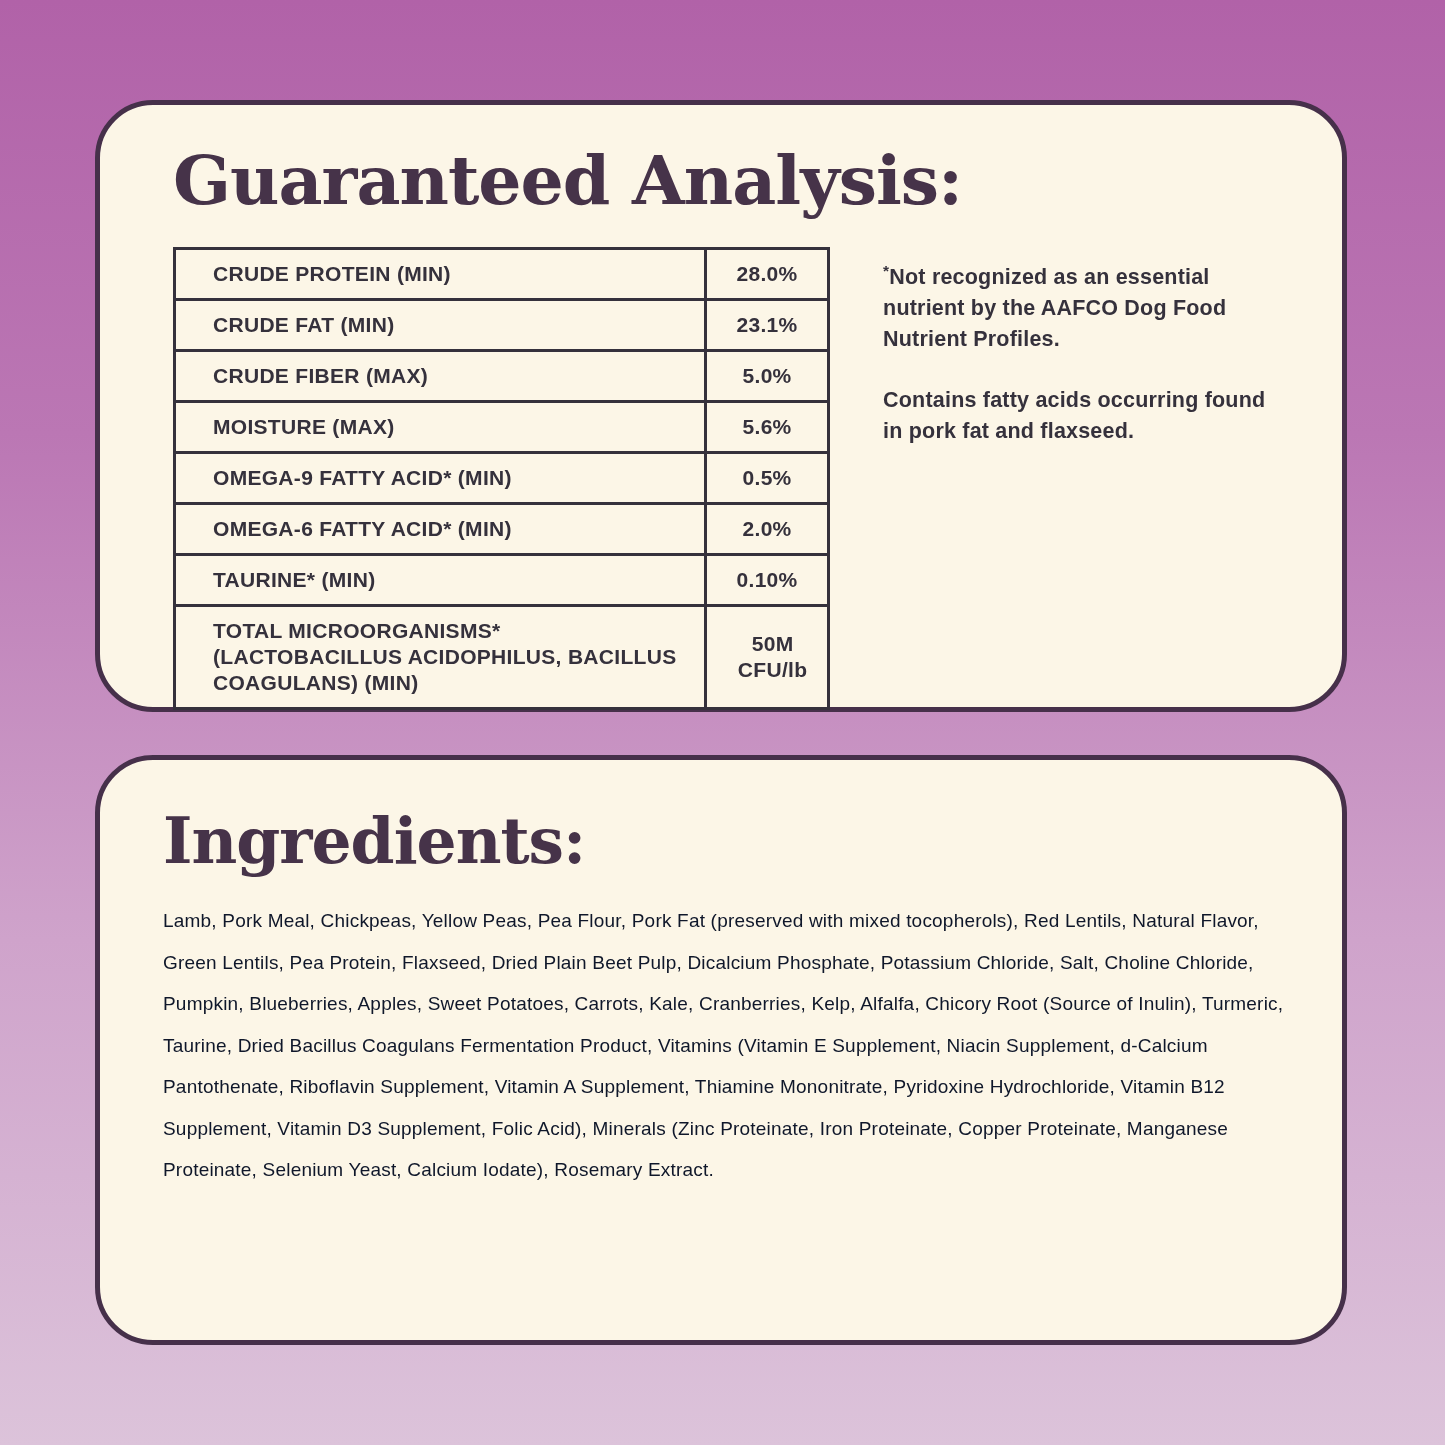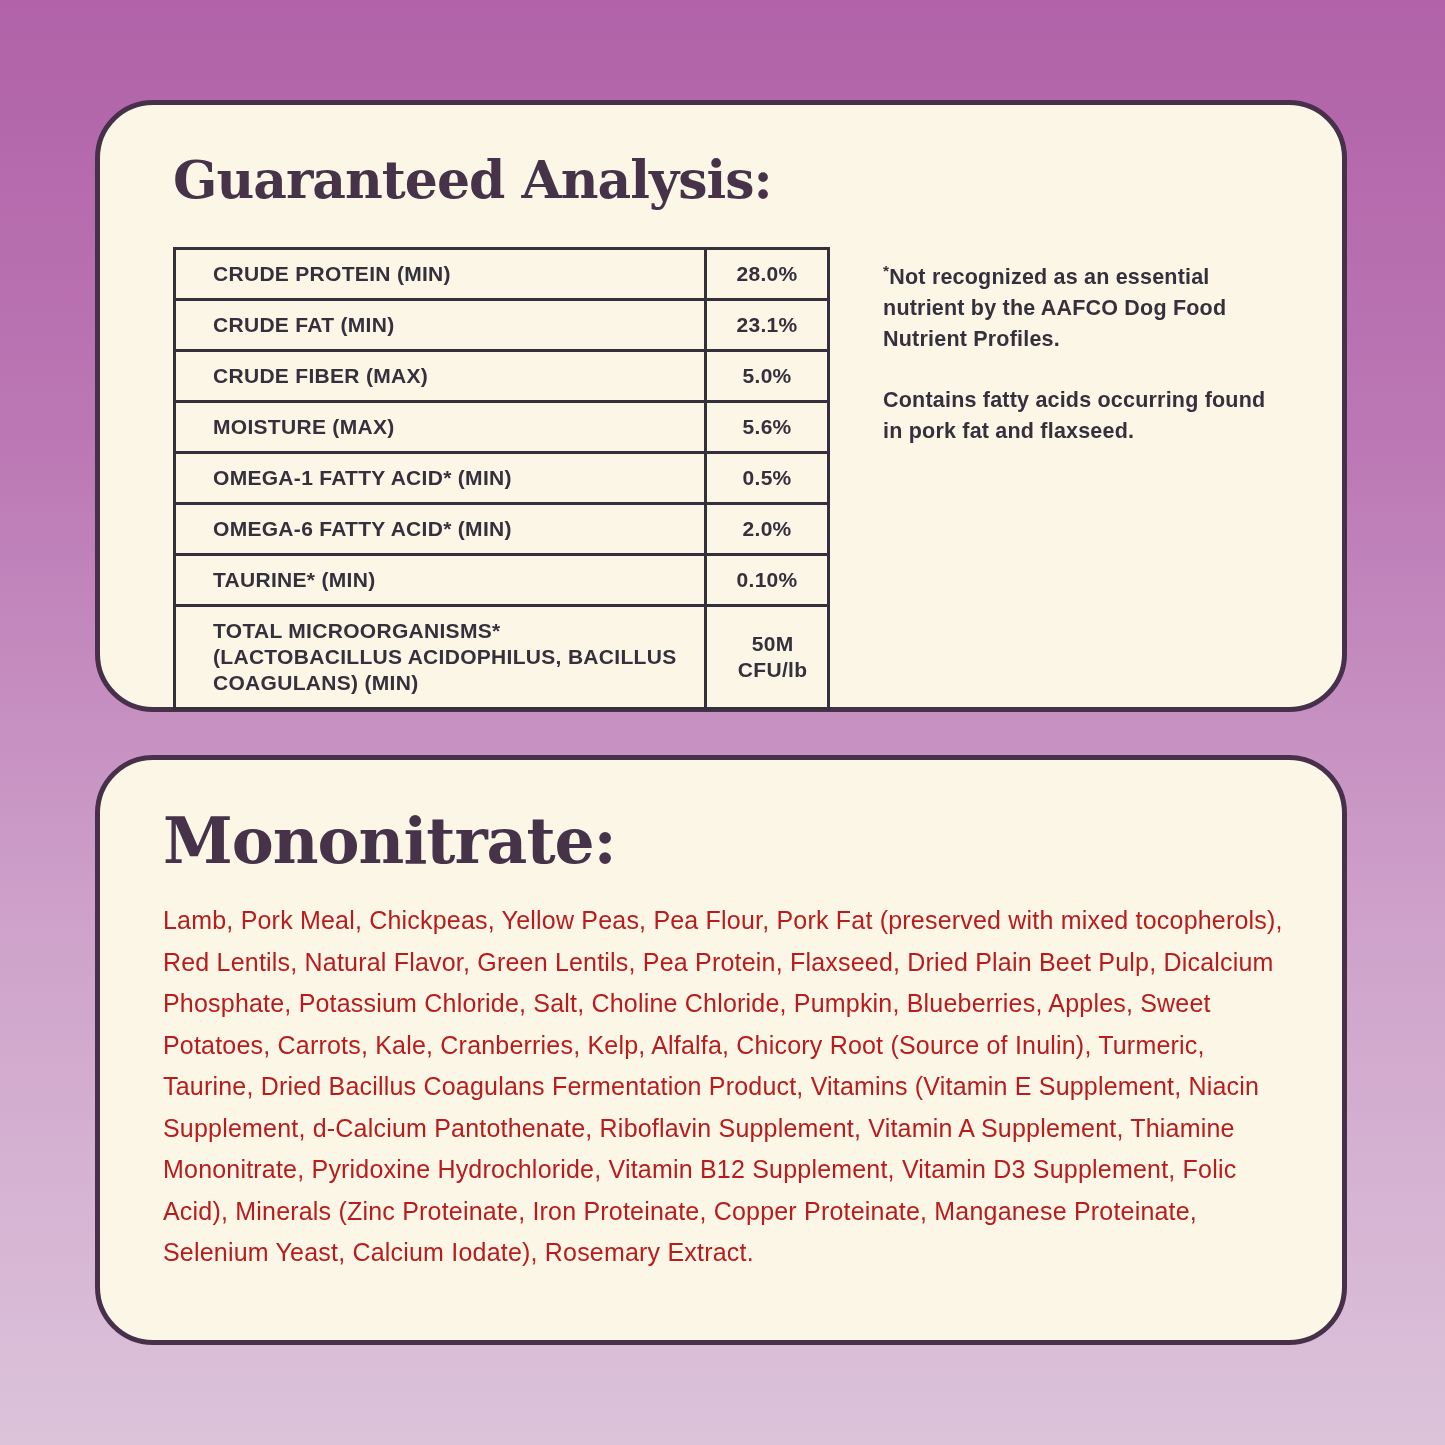--- a/index.html
+++ b/index.html
@@ -20,21 +20,21 @@
   }
   .card-analysis { margin-top: 100px; height: 612px; padding: 38px 60px 0 73px; }
   .card-ingredients { margin-top: 43px; height: 590px; padding: 42px 60px 0 63px; }
   h1 {
     margin: 0;
     font-family: "DejaVu Serif", serif;
     font-weight: bold;
     color: #463349;
     letter-spacing: -1px;
   }
-  .ga-title { font-size: 52px; line-height: 74px; margin-bottom: 30px; }
+  .ga-title { font-size: 68px; line-height: 74px; margin-bottom: 30px; }
   .ing-title { font-size: 63px; line-height: 78px; margin-bottom: 20px; }
   .ga-body { display: flex; align-items: flex-start; }
   table.ga-table {
     border-collapse: collapse;
     width: 667px;
     table-layout: fixed;
   }
   .ga-table td {
     border: 3px solid #35313c;
     font-size: 21px;
@@ -58,24 +58,24 @@
     margin: 0 0 23px 0;
     font-size: 21.5px;
     font-weight: bold;
     line-height: 31px;
     letter-spacing: 0.2px;
   }
   .sup { vertical-align: super; font-size: 0.72em; }
   .ing-text {
     margin: 0;
     width: 1133px;
-    font-size: 25px;
+    font-size: 19px;
     line-height: 41.5px;
     letter-spacing: 0.2px;
-    color: #b91c1c;
+    color: #0f172a;
   }
 </style>
 </head>
 <body>
 
 <section class="card card-analysis">
   <h1 class="ga-title">Guaranteed Analysis:</h1>
   <div class="ga-body">
     <table class="ga-table">
       <tbody>
@@ -89,21 +89,21 @@
         </tr>
         <tr>
           <td>CRUDE FIBER (MAX)</td>
           <td class="val">5.0%</td>
         </tr>
         <tr>
           <td>MOISTURE (MAX)</td>
           <td class="val">5.6%</td>
         </tr>
         <tr>
-          <td>OMEGA-1 FATTY ACID* (MIN)</td>
+          <td>OMEGA-9 FATTY ACID* (MIN)</td>
           <td class="val">0.5%</td>
         </tr>
         <tr>
           <td>OMEGA-6 FATTY ACID* (MIN)</td>
           <td class="val">2.0%</td>
         </tr>
         <tr>
           <td>TAURINE* (MIN)</td>
           <td class="val">0.10%</td>
         </tr>
@@ -115,15 +115,15 @@
       </tbody>
     </table>
     <div class="ga-notes">
       <p><span class="sup">*</span><span>Not recognized as an essential nutrient by the AAFCO Dog Food Nutrient Profiles.</span></p>
       <p><span class="sup"></span><span>Contains fatty acids occurring found in pork fat and flaxseed.</span></p>
     </div>
   </div>
 </section>
 
 <section class="card card-ingredients">
-  <h1 class="ing-title">Mononitrate:</h1>
+  <h1 class="ing-title">Ingredients:</h1>
   <p class="ing-text">Lamb, Pork Meal, Chickpeas, Yellow Peas, Pea Flour, Pork Fat (preserved with mixed tocopherols), Red Lentils, Natural Flavor, Green Lentils, Pea Protein, Flaxseed, Dried Plain Beet Pulp, Dicalcium Phosphate, Potassium Chloride, Salt, Choline Chloride, Pumpkin, Blueberries, Apples, Sweet Potatoes, Carrots, Kale, Cranberries, Kelp, Alfalfa, Chicory Root (Source of Inulin), Turmeric, Taurine, Dried Bacillus Coagulans Fermentation Product, Vitamins (Vitamin E Supplement, Niacin Supplement, d-Calcium Pantothenate, Riboflavin Supplement, Vitamin A Supplement, Thiamine Mononitrate, Pyridoxine Hydrochloride, Vitamin B12 Supplement, Vitamin D3 Supplement, Folic Acid), Minerals (Zinc Proteinate, Iron Proteinate, Copper Proteinate, Manganese Proteinate, Selenium Yeast, Calcium Iodate), Rosemary Extract.</p>
 </section>
 
 </body></html>

